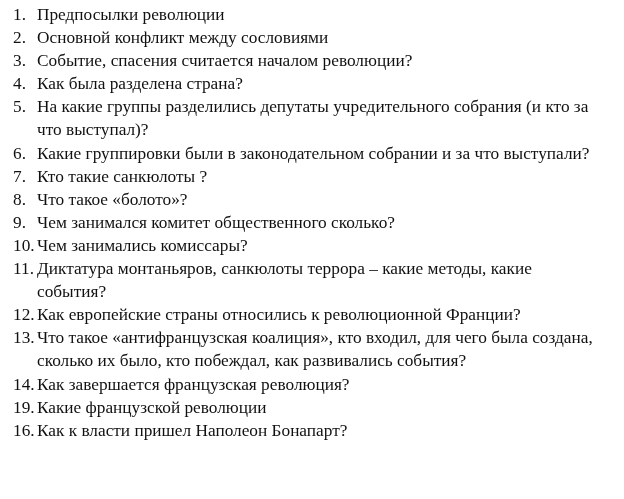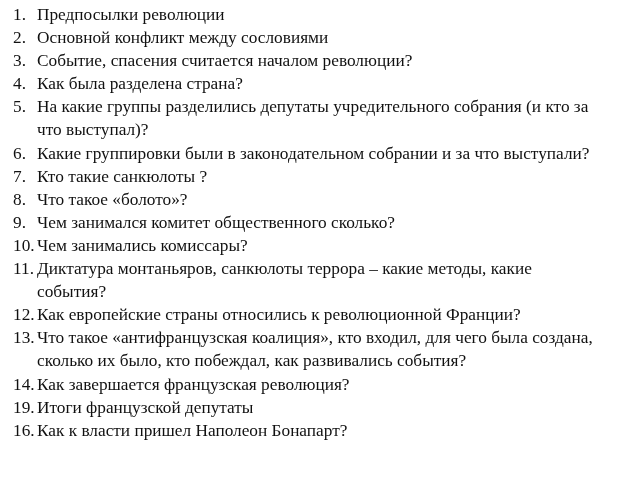--- a/index.html
+++ b/index.html
@@ -99,20 +99,20 @@
     <li class="q">
       <span class="num">13.</span>
       <span class="text">Что такое «антифранцузская коалиция», кто входил, для чего была создана, сколько их было, кто побеждал, как развивались события?</span>
     </li>
     <li class="q">
       <span class="num">14.</span>
       <span class="text">Как завершается французская революция?</span>
     </li>
     <li class="q">
       <span class="num">19.</span>
-      <span class="text">Итоги французской депутаты</span>
+      <span class="text">Какие французской революции</span>
     </li>
     <li class="q">
       <span class="num">16.</span>
       <span class="text">Как к власти пришел Наполеон Бонапарт?</span>
     </li>
   </ol>
 </div>
 
 </body></html>

